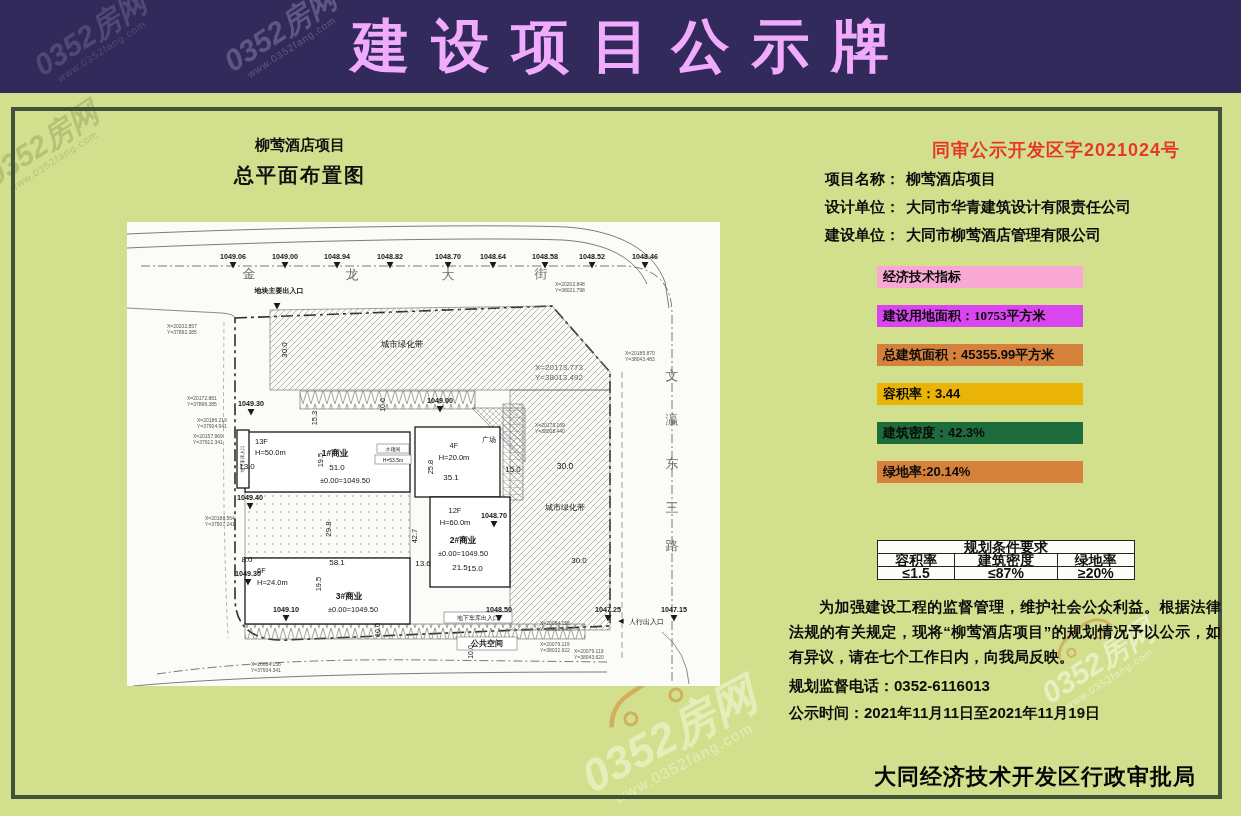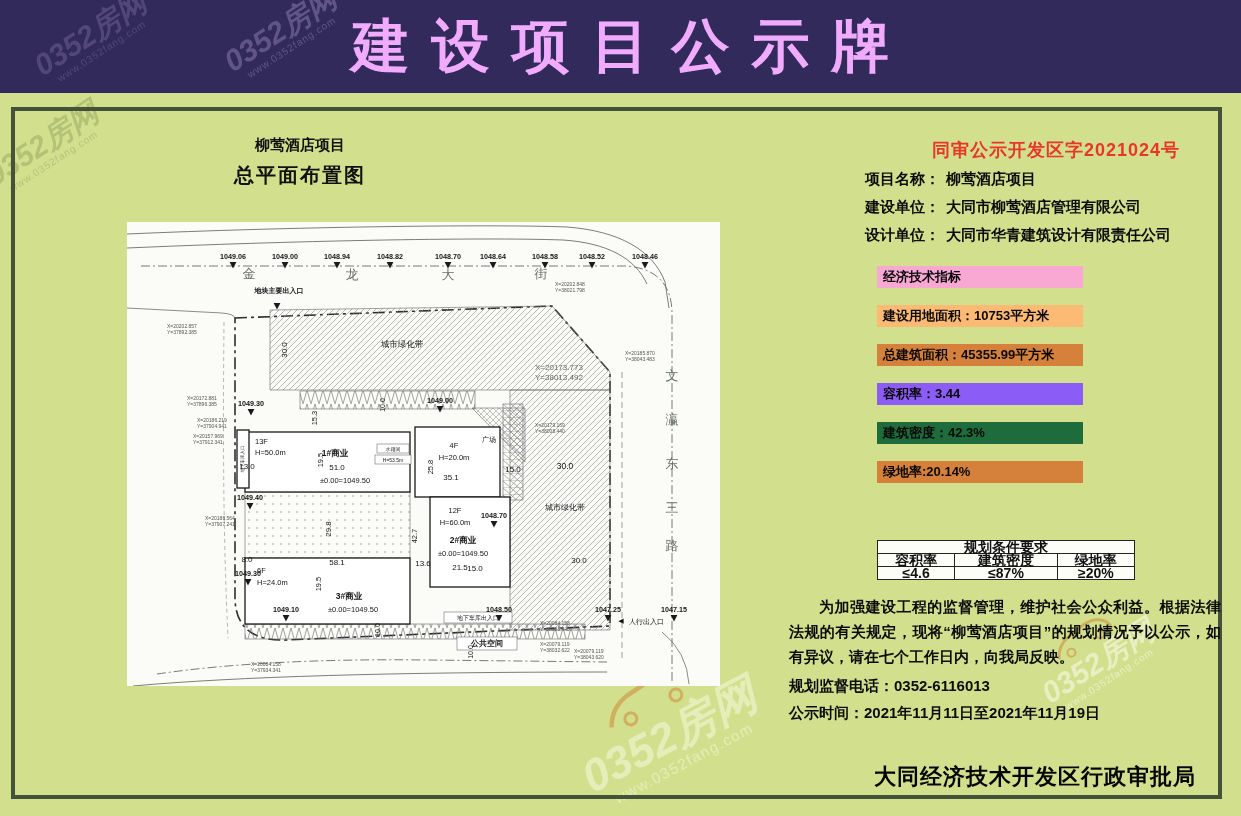--- a/index.html
+++ b/index.html
@@ -13,21 +13,21 @@
   
   .plan-title{position:absolute;left:130px;top:136px;width:340px;text-align:center;color:#111;}
   .plan-title .t1{font-size:15px;font-weight:bold;margin-bottom:7px;}
   .plan-title .t2{font-size:20px;font-weight:bold;letter-spacing:2px;}
   .plan-panel{position:absolute;left:127px;top:222px;width:593px;height:464px;background:#fbfbf8;}
   .plan-panel svg{display:block;}
   
   .notice-no{position:absolute;left:740px;top:138px;width:440px;text-align:right;color:#e8372a;font-size:18px;font-weight:bold;letter-spacing:1px;}
   .info{position:absolute;left:825px;top:170px;width:400px;}
   .info .row{display:flex;font-size:15px;font-weight:bold;color:#0c0c0c;margin-bottom:9px;white-space:nowrap;}
-  .info .row .lab{margin-right:6px;margin-left:40px;}
+  .info .row .lab{margin-right:6px;}
   .bars{position:absolute;left:877px;top:266px;width:206px;}
   .bar{width:206px;height:22px;margin-bottom:17px;font-size:13px;font-weight:bold;color:#0a0a0a;display:flex;align-items:center;padding-left:6px;white-space:nowrap;}
   .cond{position:absolute;left:877px;top:540px;width:258px;border-collapse:collapse;background:#fdfdf8;font-size:14px;font-weight:bold;color:#111;}
   .cond td,.cond th{border:1px solid #222;text-align:center;padding:0;height:12px;line-height:12px;}
   .notice-p{position:absolute;left:789px;top:594px;width:432px;font-size:15px;font-weight:bold;color:#0c0c0c;line-height:25px;text-align:justify;text-indent:2em;}
   .phone{position:absolute;left:789px;top:677px;font-size:15px;font-weight:bold;color:#0c0c0c;}
   .pdate{position:absolute;left:789px;top:704px;font-size:15px;font-weight:bold;color:#0c0c0c;}
   .agency{position:absolute;left:850px;top:762px;width:370px;text-align:center;font-size:22px;font-weight:bold;color:#060606;letter-spacing:1px;}
   
   .wm{position:absolute;transform:rotate(-33deg);text-align:center;pointer-events:none;}
@@ -256,50 +256,50 @@
   </div>
 
   <div class="notice-no">同审公示开发区字2021024号</div>
 
   <div class="info">
     <div class="row">
       <span class="lab">项目名称：</span>
       <span>柳莺酒店项目</span>
     </div>
     <div class="row">
+      <span class="lab">设计单位：</span>
+      <span>大同市华青建筑设计有限责任公司</span>
+    </div>
+    <div class="row">
       <span class="lab">建设单位：</span>
       <span>大同市柳莺酒店管理有限公司</span>
     </div>
-    <div class="row">
-      <span class="lab">设计单位：</span>
-      <span>大同市华青建筑设计有限责任公司</span>
-    </div>
   </div>
 
   <div class="bars">
       <div class="bar" style="background: #f9a8d4;">经济技术指标</div>
-      <div class="bar" style="background: #fdba74;">建设用地面积：10753平方米</div>
+      <div class="bar" style="background: #d946ef; font-family: Liberation Serif, serif;">建设用地面积：10753平方米</div>
       <div class="bar" style="background: rgb(213, 129, 60);">总建筑面积：45355.99平方米</div>
-      <div class="bar" style="background: #8b5cf6;">容积率：3.44</div>
+      <div class="bar" style="background: #eab308;">容积率：3.44</div>
       <div class="bar" style="background: rgb(30, 108, 59);">建筑密度：42.3%</div>
       <div class="bar" style="background: rgb(213, 129, 60);">绿地率:20.14%</div>
     </div>
 
   <table class="cond">
     <tbody>
       <tr>
           <th colspan="3">规划条件要求</th>
         </tr>
       <tr>
         <td>容积率</td>
         <td>建筑密度</td>
         <td>绿地率</td>
       </tr>
       <tr>
-        <td>≤4.6</td>
+        <td>≤1.5</td>
         <td>≤87%</td>
         <td>≥20%</td>
       </tr>
     </tbody>
   </table>
 
   <div class="notice-p">为加强建设工程的监督管理，维护社会公众利益。根据法律法规的有关规定，现将“柳莺酒店项目”的规划情况予以公示，如有异议，请在七个工作日内，向我局反映。</div>
   <div class="phone">规划监督电话：0352-6116013</div>
   <div class="pdate">公示时间：2021年11月11日至2021年11月19日</div>
   <div class="agency">大同经济技术开发区行政审批局</div>

